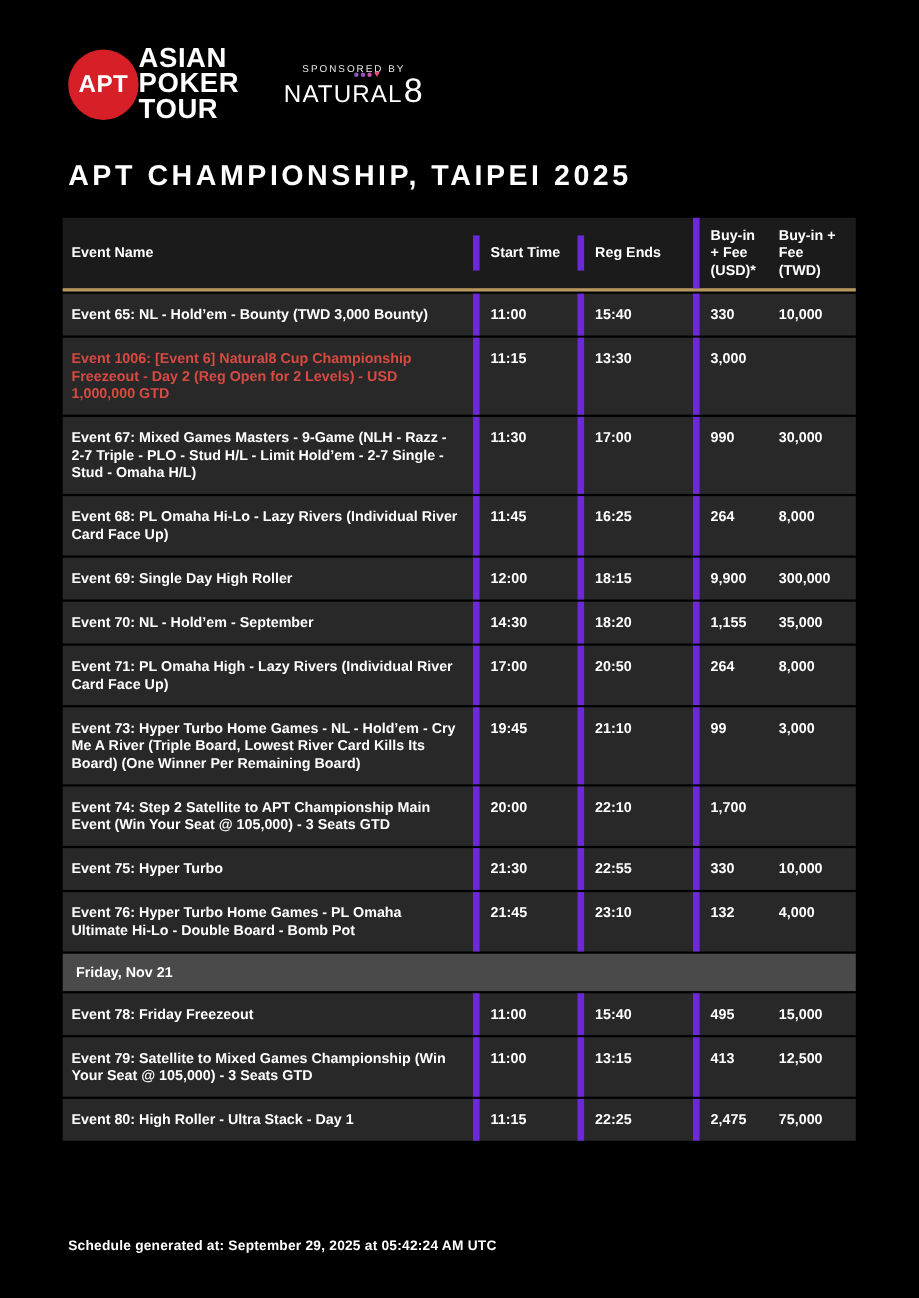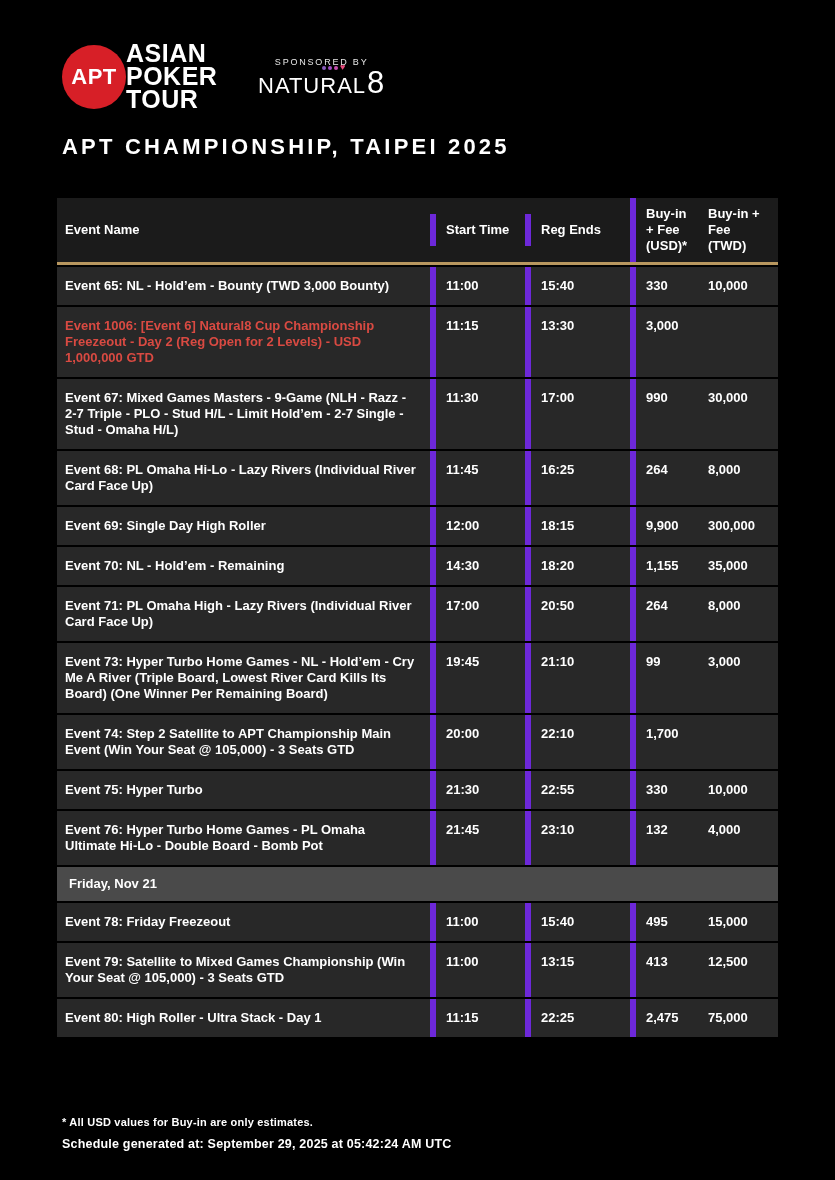--- a/index.html
+++ b/index.html
@@ -29,21 +29,21 @@
   .n8 { position: relative; display: flex; align-items: baseline; font-size: 22px; letter-spacing: 1px; line-height: 26px; }
   .n8-eight { font-size: 31px; line-height: 26px; margin-left: 1px; }
   .n8-dots { position: absolute; top: -7px; left: 64px; display: flex; align-items: center; gap: 2px; }
   .dot { width: 4px; height: 4px; border-radius: 50%; display: inline-block; }
   .dot1 { background: var(--c-dot_purple1, #8a5bbf); }
   .dot2 { background: var(--c-dot_purple2, #a14fc4); }
   .dot3 { background: var(--c-dot_purple3, #c44faf); }
   .heart { font-size: 9px; line-height: 9px; color: var(--c-dot_heart, #ea4a7d); }
 
   
-  .title { position: absolute; left: 62px; top: 134px; font-size: 22px; font-weight: bold; letter-spacing: 3.2px; white-space: nowrap; text-align: center; }
+  .title { position: absolute; left: 62px; top: 144px; font-size: 26px; font-weight: bold; letter-spacing: 3.2px; white-space: nowrap; text-align: center; }
 
   
   .table { position: absolute; left: 57px; top: 198px; width: 721px; font-size: 13px; font-weight: bold; }
   .t-head, .t-row { display: grid; grid-template-columns: 373px 95px 105px 70px 78px; }
   .t-head {
     background: var(--c-header_bg, #1b1b1b);
     min-height: 67px; align-items: center;
     border-bottom: 3px solid var(--c-gold, #b8975f);
   }
   .t-row { background: var(--c-row_bg, #282828); margin-top: 2px; }
@@ -136,21 +136,21 @@
 
     <div class="t-row">
       <div class="c name">Event 69: Single Day High Roller</div>
       <div class="c sep">12:00</div>
       <div class="c sep">18:15</div>
       <div class="c sep">9,900</div>
       <div class="c twd">300,000</div>
     </div>
 
     <div class="t-row">
-      <div class="c name">Event 70: NL - Hold’em - Remaining</div>
+      <div class="c name">Event 70: NL - Hold’em - September</div>
       <div class="c sep">14:30</div>
       <div class="c sep">18:20</div>
       <div class="c sep">1,155</div>
       <div class="c twd">35,000</div>
     </div>
 
     <div class="t-row">
       <div class="c name">Event 71: PL Omaha High - Lazy Rivers (Individual River Card Face Up)</div>
       <div class="c sep">17:00</div>
       <div class="c sep">20:50</div>
@@ -212,17 +212,16 @@
       <div class="c name">Event 80: High Roller - Ultra Stack - Day 1</div>
       <div class="c sep">11:15</div>
       <div class="c sep">22:25</div>
       <div class="c sep">2,475</div>
       <div class="c twd">75,000</div>
     </div>
 
   </div>
 
   <div class="footer">
-    <div class="note">* All USD values for Buy-in are only estimates.</div>
     <div class="generated">Schedule generated at: September 29, 2025 at 05:42:24 AM UTC</div>
   </div>
 
 </div>
 
 </body></html>

